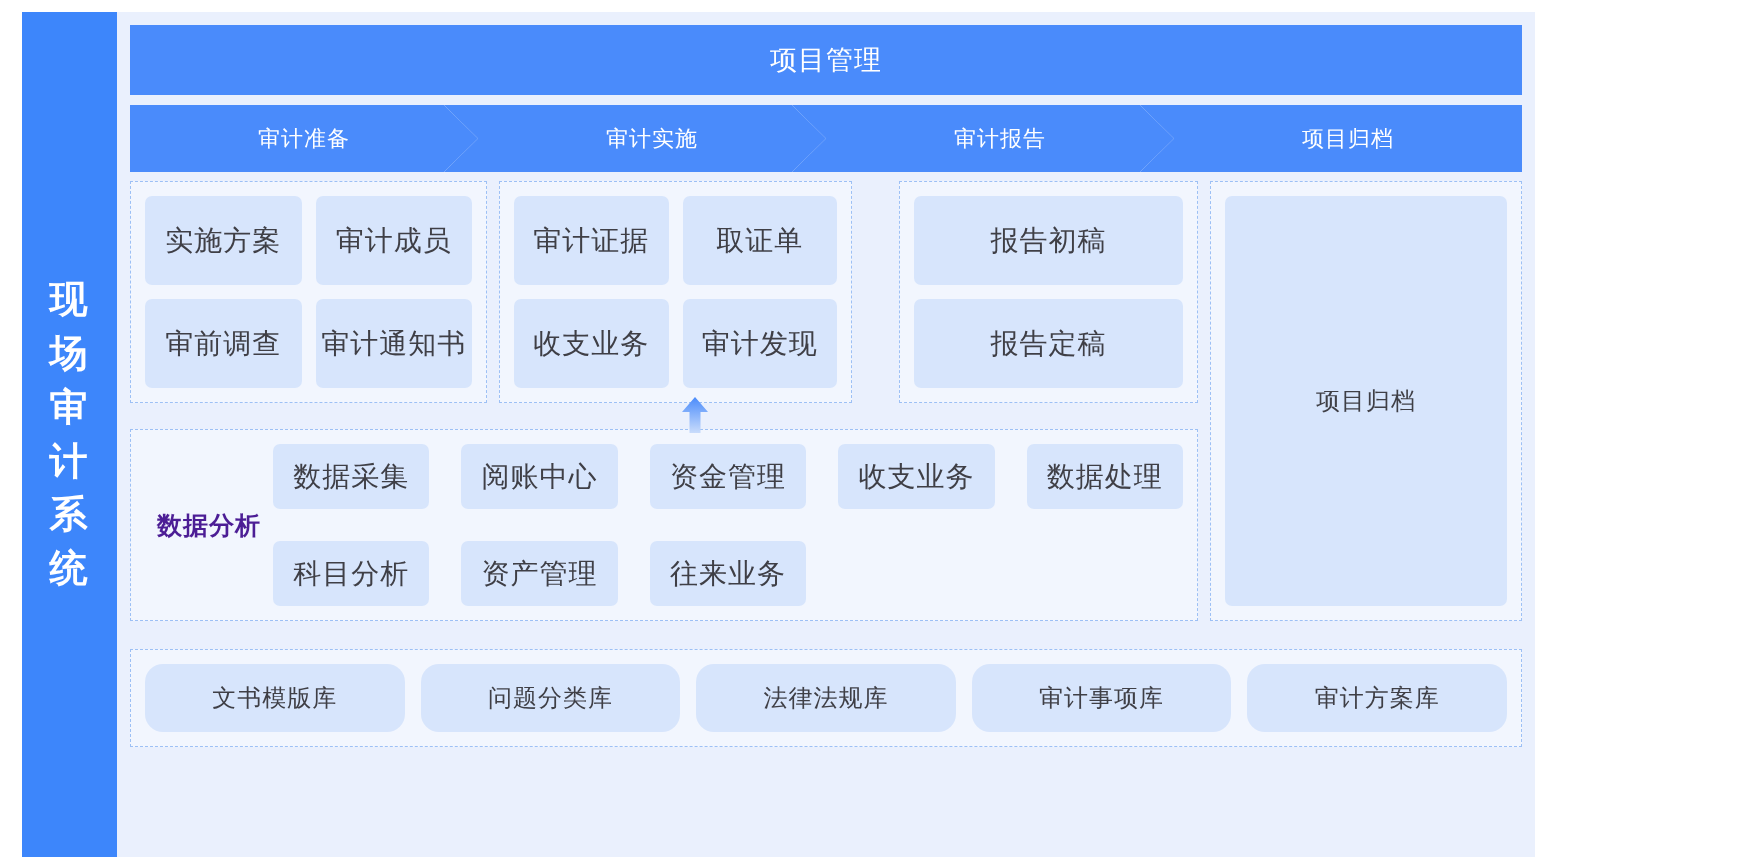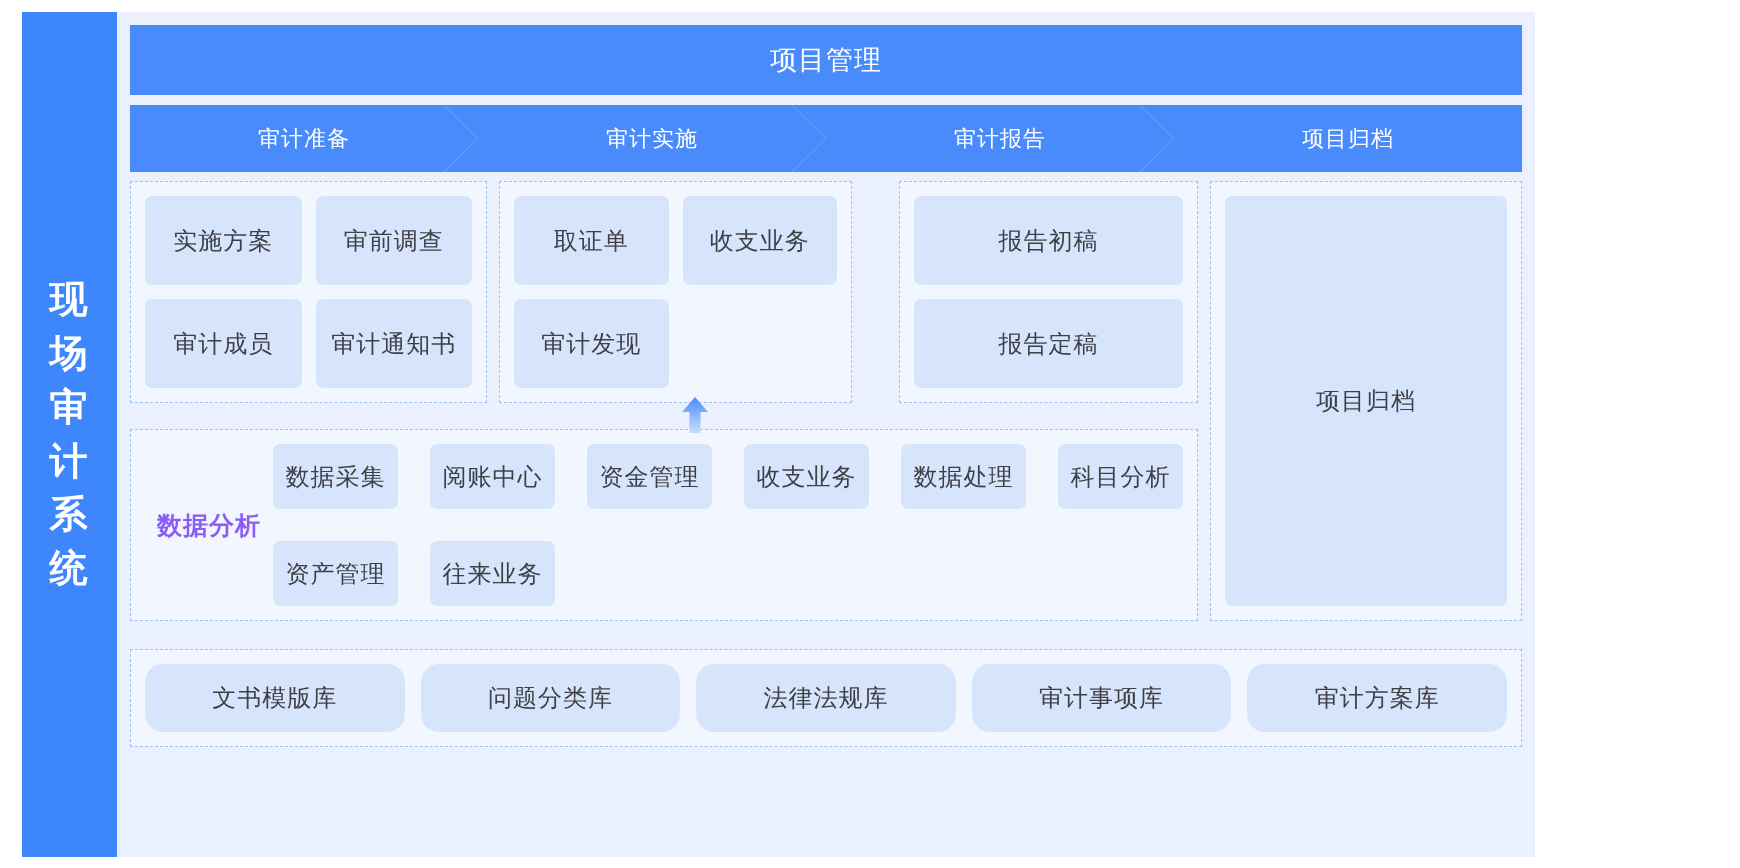--- a/index.html
+++ b/index.html
@@ -111,21 +111,21 @@
     display: grid;
     grid-template-columns: 1fr;
     grid-template-rows: 1fr 1fr;
     gap: 14px;
   }
   .card {
     background: #d7e5fc;
     border-radius: 7px;
     display: flex; align-items: center; justify-content: center;
     color: #3f3f46;
-    font-size: 24px;
+    font-size: 28px;
     letter-spacing: 1px;
     text-align: center;
   }
 
   .stage-top { height: 222px; }
   .stage-top.report { height: 222px; }
 
   
   .analysis-wrap {
     position: relative;
@@ -134,29 +134,29 @@
   }
   .analysis {
     height: 100%;
     display: flex;
     align-items: stretch;
     padding: 14px;
   }
   .analysis-label {
     width: 128px;
     display: flex; align-items: center; justify-content: center;
-    color: #8b5cf6;
+    color: #4c1d95;
     font-size: 25px;
     font-weight: bold;
     letter-spacing: 1px;
   }
   .analysis-grid {
     flex: 1 1 auto;
     display: grid;
-    grid-template-columns: repeat(6, 1fr);
+    grid-template-columns: repeat(5, 1fr);
     grid-template-rows: 1fr 1fr;
     gap: 32px;
   }
   .up-arrow {
     position: absolute;
     left: 552px; top: -32px;
     width: 26px; height: 36px;
   }
 
   
@@ -227,28 +227,29 @@
 
     <div class="columns">
 
       <div class="left-stack" style="width:1068px;">
 
         <div style="display:flex; gap:12px; height:222px;">
 
           <div class="col col-prep">
             <div class="dash stage-top grid2">
               <div class="card">实施方案</div>
+              <div class="card">审计成员</div>
               <div class="card">审前调查</div>
-              <div class="card">审计成员</div>
               <div class="card">审计通知书</div>
             </div>
           </div>
 
           <div class="col col-exec">
             <div class="dash stage-top grid2">
+              <div class="card">审计证据</div>
               <div class="card">取证单</div>
               <div class="card">收支业务</div>
               <div class="card">审计发现</div>
             </div>
           </div>
 
           <div class="col col-report">
             <div class="dash stage-top report grid1">
               <div class="card">报告初稿</div>
               <div class="card">报告定稿</div>

